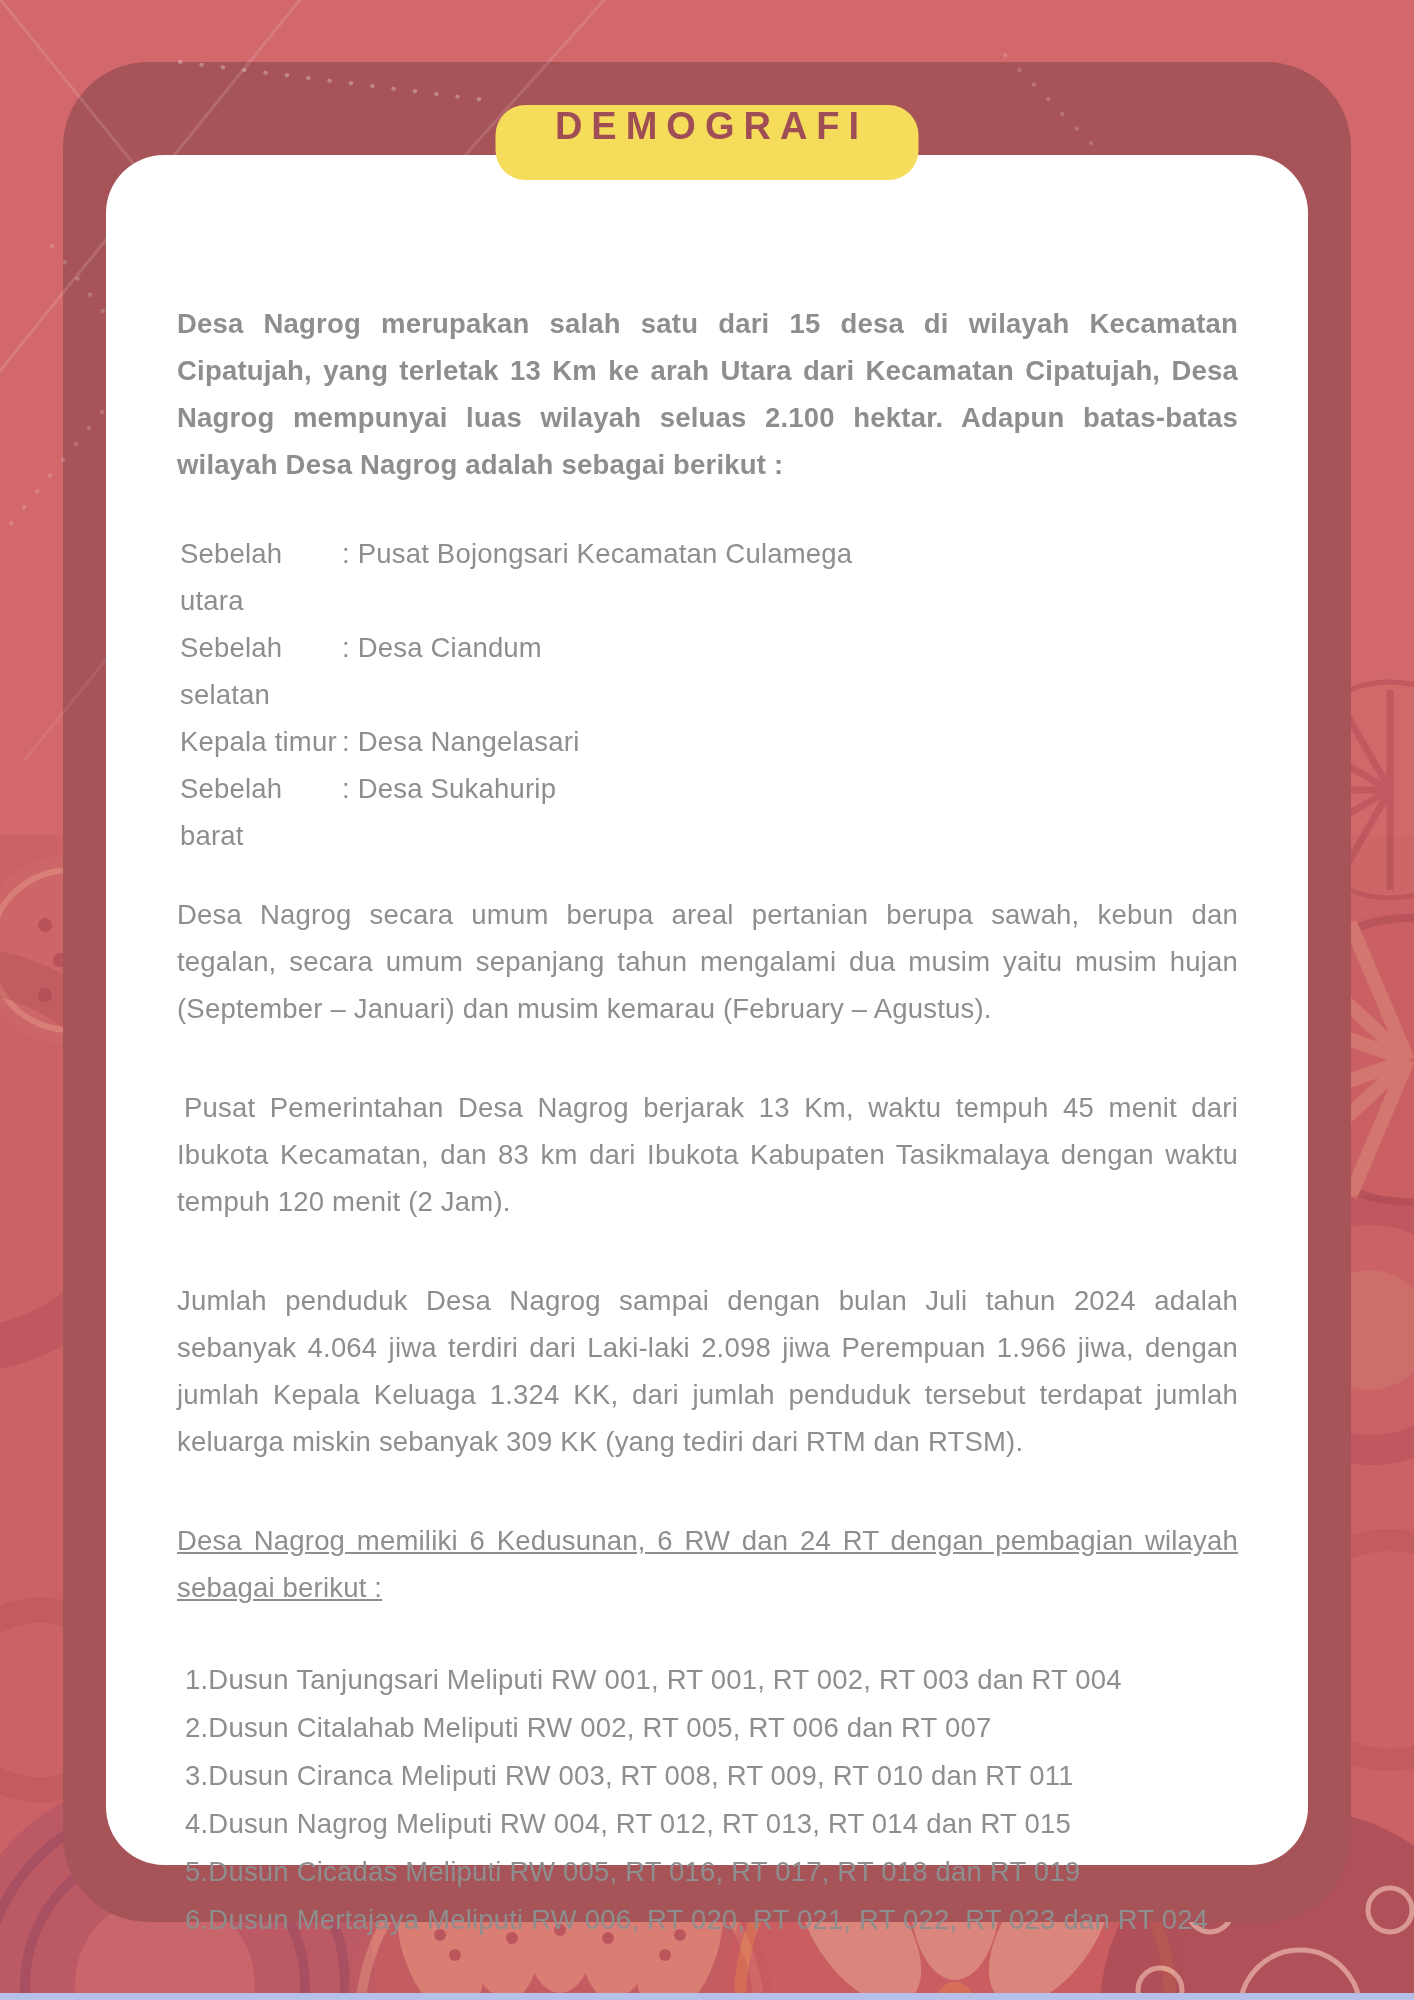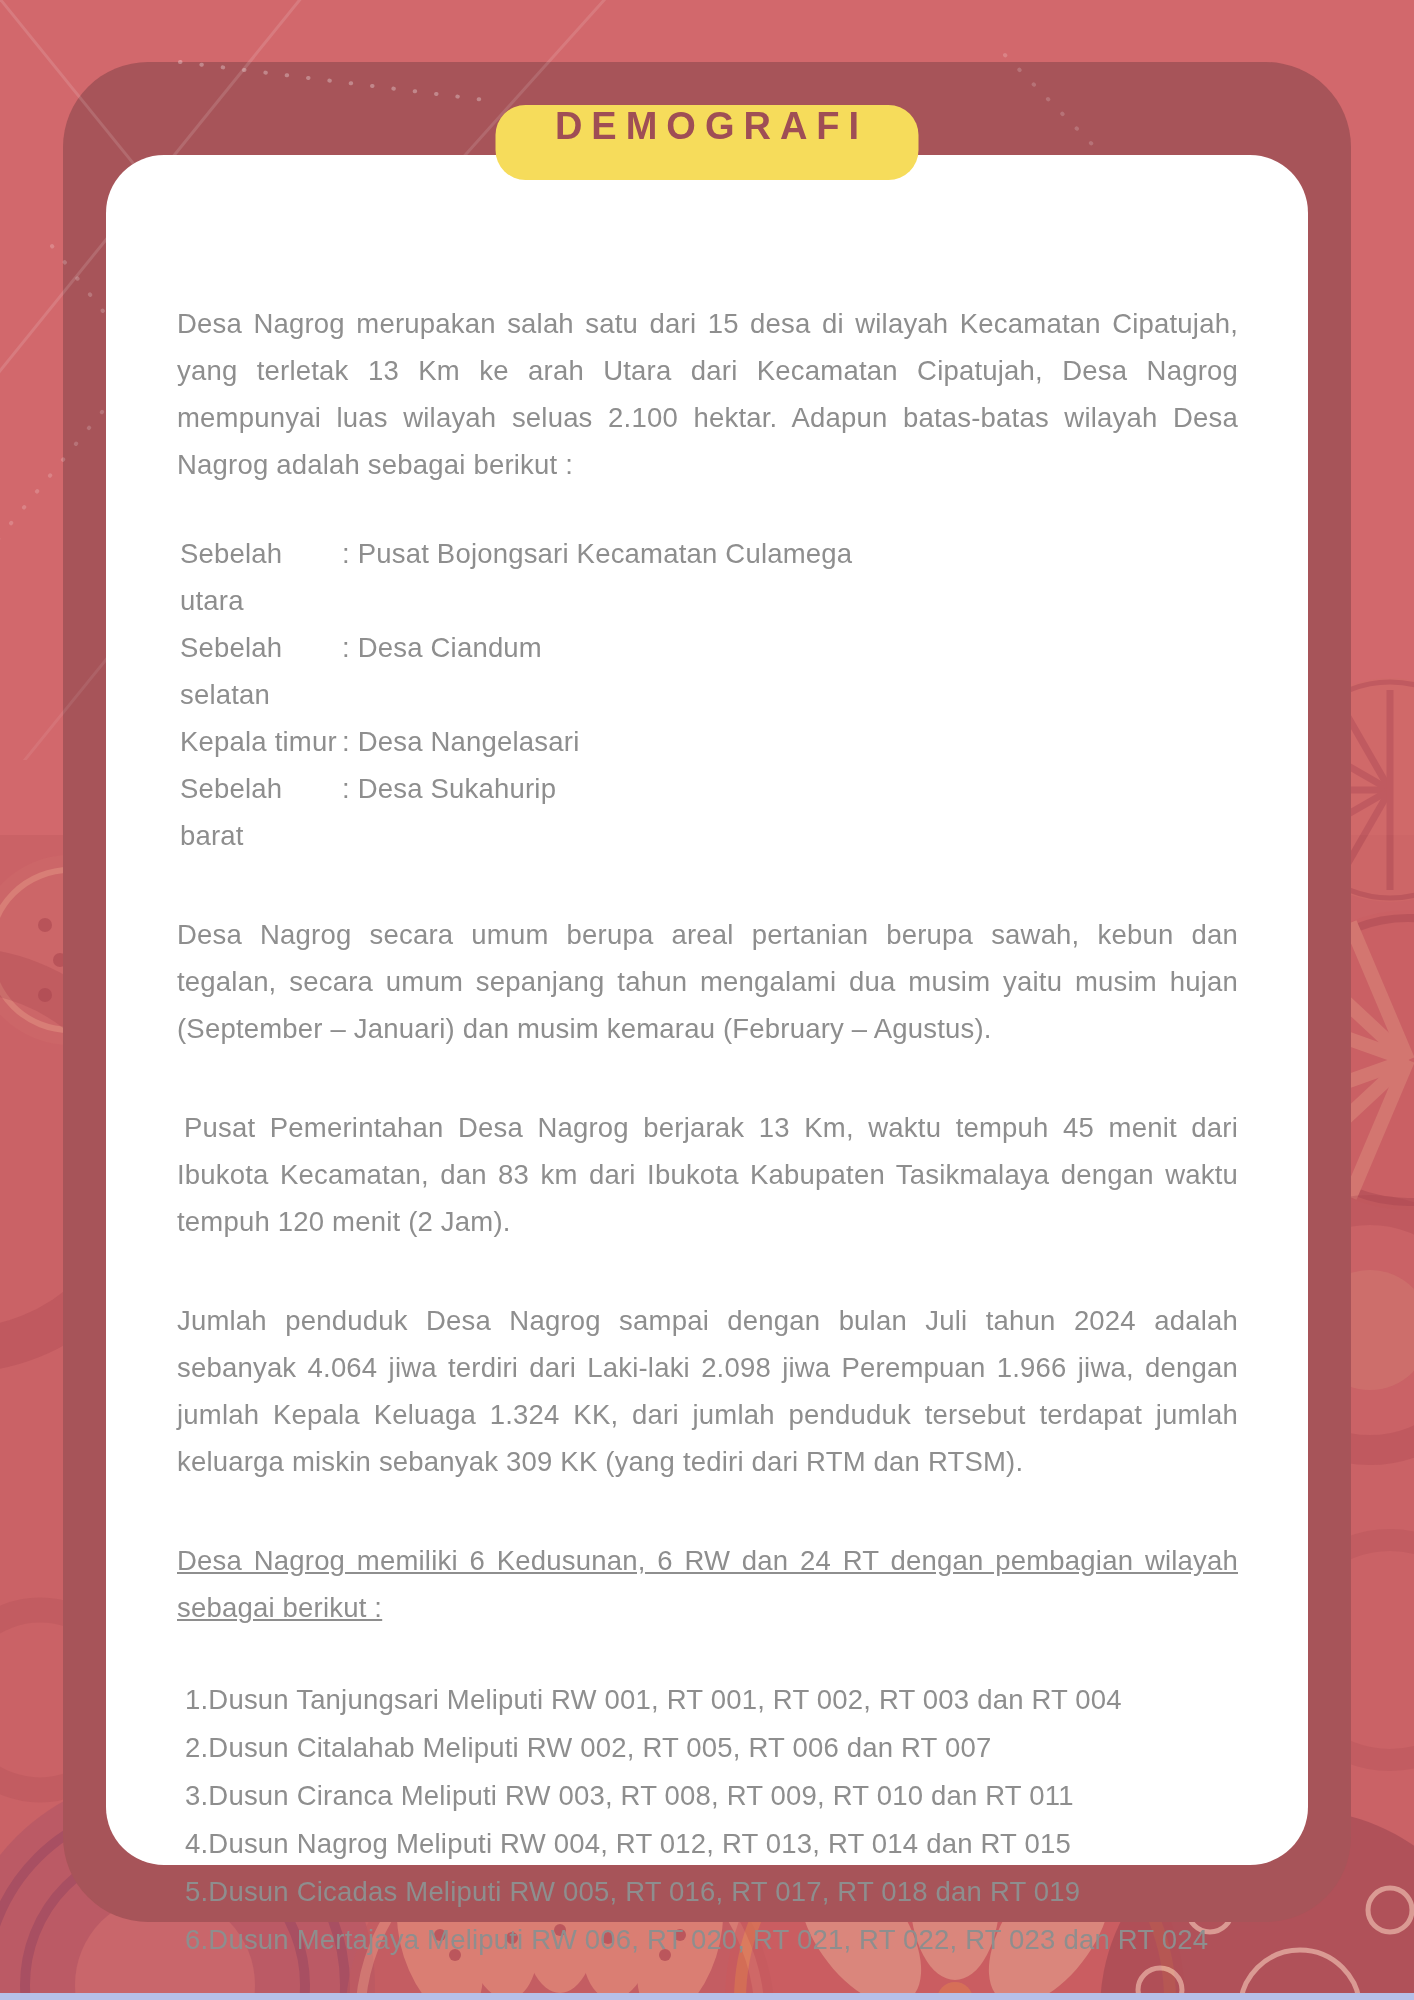--- a/index.html
+++ b/index.html
@@ -26,24 +26,24 @@
   .badge{
     position:absolute;top:105px;left:50%;transform:translateX(-50%);
     width:423px;height:75px;background:#f6dc5b;border-radius:30px;z-index:4;
     display:flex;align-items:flex-start;justify-content:center;
   }
   .badge-title{
     color:#9f4e55;font-size:38px;font-weight:700;letter-spacing:9px;
     text-indent:9px;
   }
   .card-inner p{margin:0 0 52px;text-align:justify;}
-  p.intro{margin-bottom:42px;}
+  p.intro{margin-bottom:42px;font-weight:bold;}
   p.indent-small{text-indent:7px;}
   p.divisions-intro{margin-bottom:45px;text-decoration:underline;}
-  .border-list{margin-bottom:52px;}
+  .border-list{margin-bottom:32px;}
   .border-row{display:flex;line-height:47px;padding-left:3px;}
   .b-label{width:162px;flex:0 0 162px;}
   .dusun-list{padding-left:8px;}
   .dusun-item{line-height:48px;white-space:nowrap;}
   .bottom-strip{
     position:absolute;left:0;bottom:0;width:1414px;height:7px;
     background:#b6c0e8;z-index:5;
   }
 </style>
 </head>

